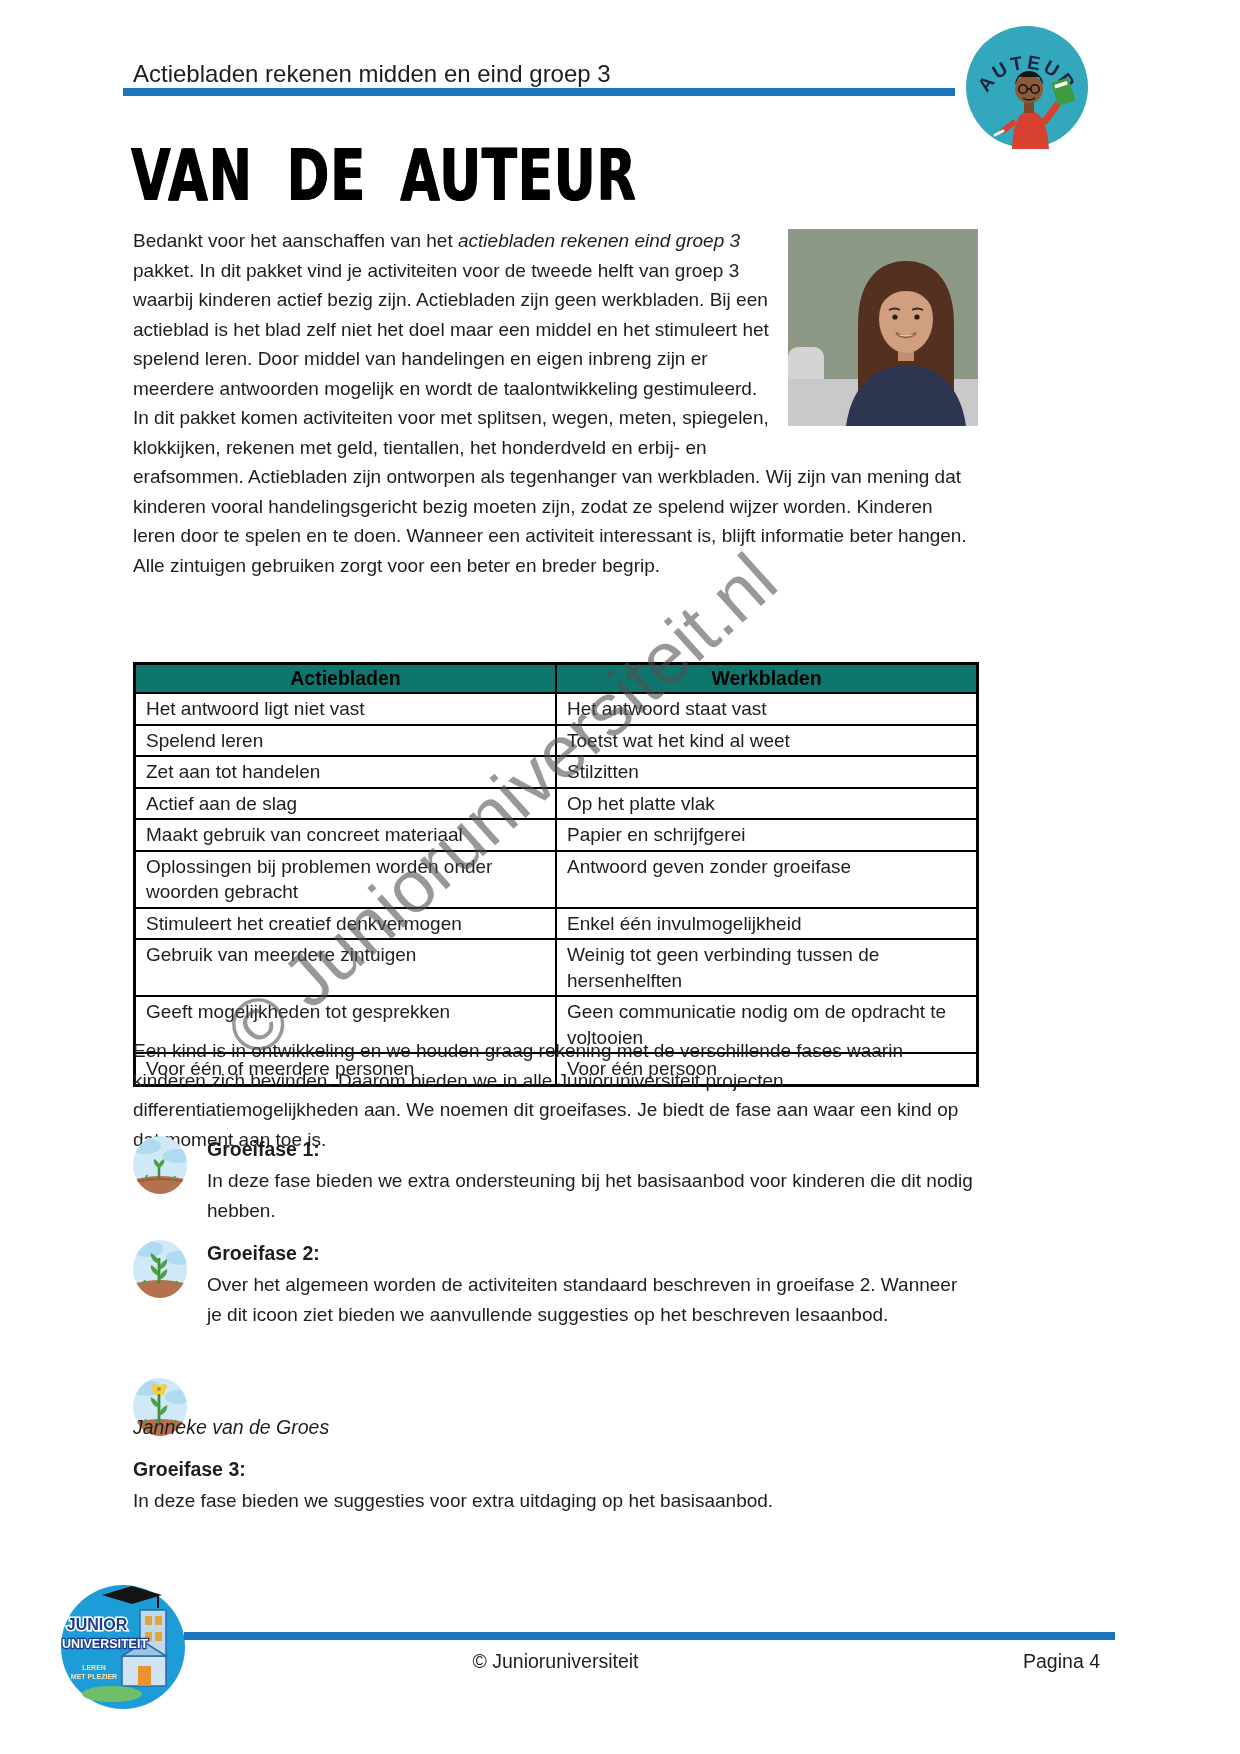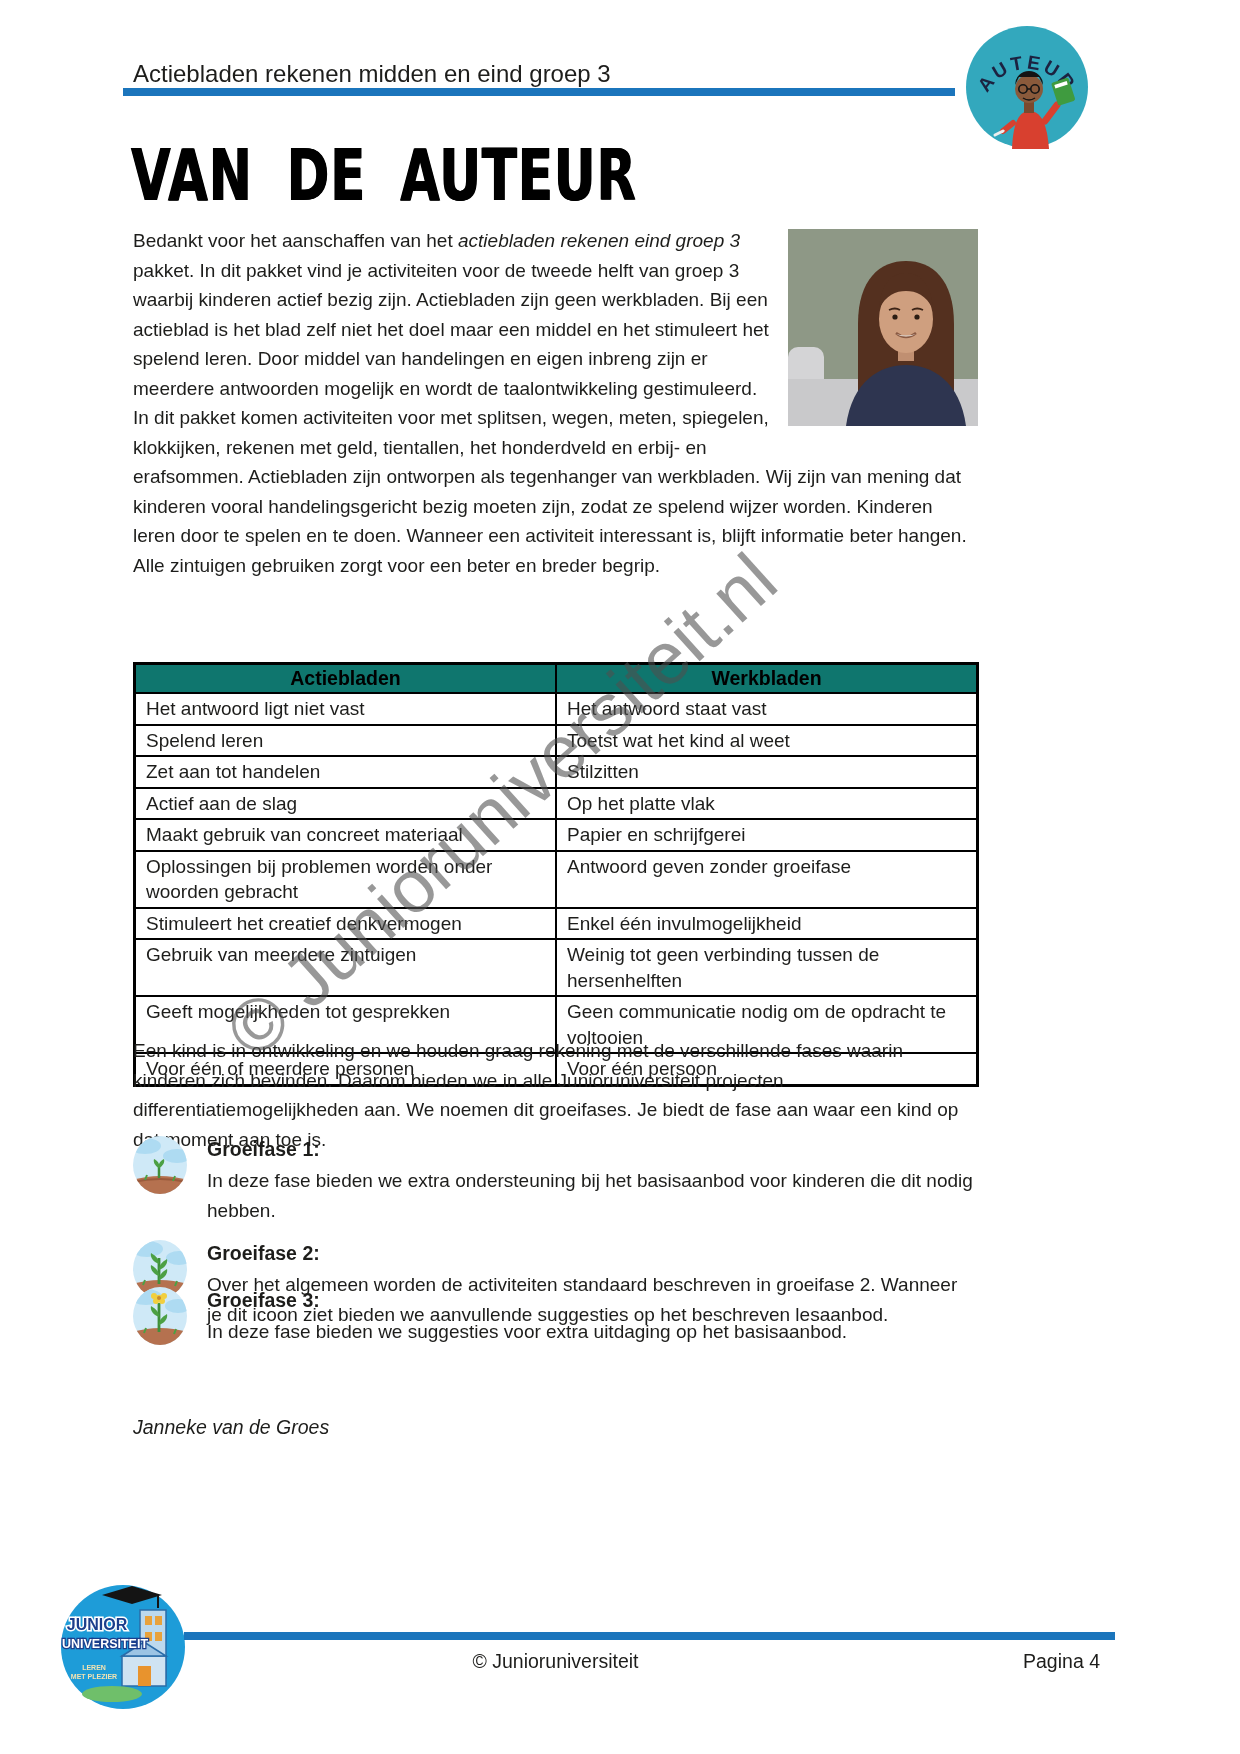--- a/index.html
+++ b/index.html
@@ -37,21 +37,21 @@
   .cmp-table td{font-size:19px;padding:2px 10px;line-height:25.5px;border:2px solid #000;
                 vertical-align:top;}
 
   
   .fases-intro{position:absolute;left:133px;top:1036px;width:845px;
                font-size:19px;line-height:29.5px;}
   .fases-intro p{margin:0;}
 
   
   .fase{position:absolute;left:133px;display:flex;gap:20px;width:880px;}
-  .fase-1{top:1136px;} .fase-2{top:1240px;} .fase-3{top:1287px;}
+  .fase-1{top:1136px;} .fase-2{top:1240px;} .fase-3{top:1378px;flex-direction:column;}
   .fase-icon{width:54px;height:58px;flex:none;}
   .fase-body h3{margin:2px 0 0;font-size:19.5px;font-weight:bold;}
   .fase-body p{margin:5px 0 0;font-size:19px;line-height:30px;width:766px;}
 
   .signature{position:absolute;left:133px;top:1416px;font-size:19.5px;font-style:italic;}
 
   
   .footer-logo{position:absolute;left:60px;top:1584px;width:126px;height:126px;}
   .footer-rule{position:absolute;left:184px;top:1632px;width:931px;height:8px;background:#1B75BC;}
   .footer-copy{position:absolute;left:133px;top:1650px;width:845px;text-align:center;font-size:19.5px;}

